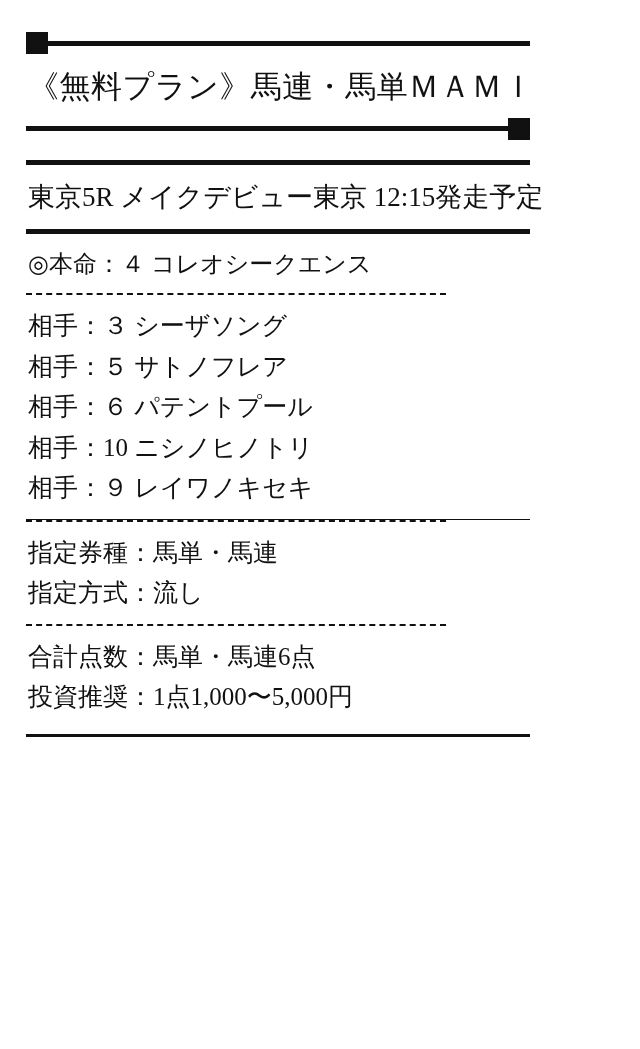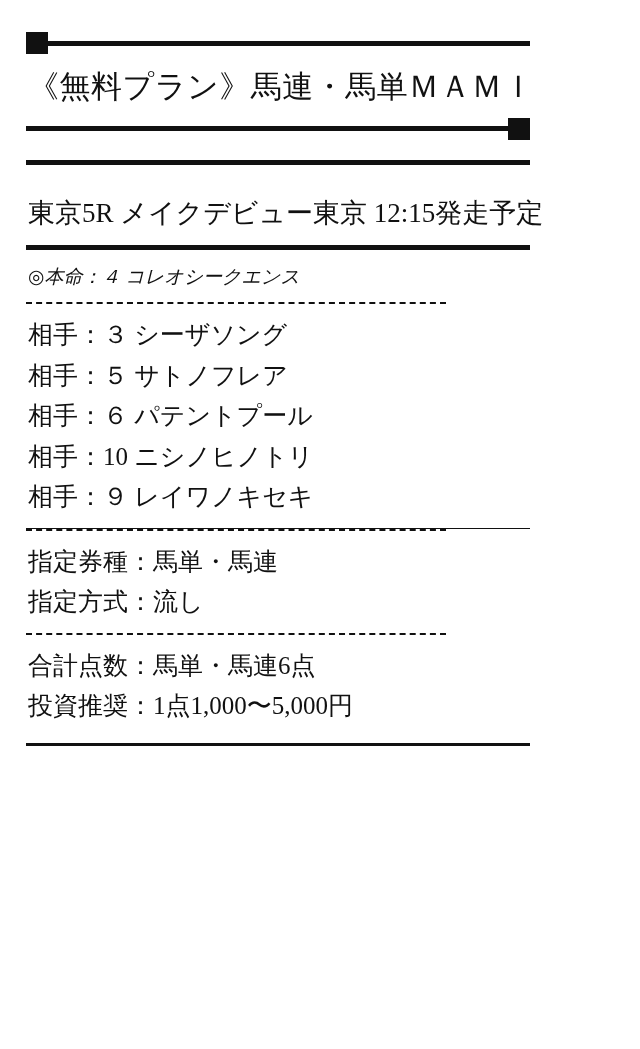--- a/index.html
+++ b/index.html
@@ -63,29 +63,28 @@
   .title {
     font-size: 31px;
     letter-spacing: 0.5px;
     line-height: 1.35;
     padding: 8px 0 6px 2px;
     white-space: nowrap;
   }
   .race-line {
     font-size: 27px;
     line-height: 1.4;
-    padding: 30px 0 12px 2px;
+    padding: 14px 0 12px 2px;
     white-space: nowrap;
   }
   .honmei {
-    font-size: 19px;
+    font-size: 24px;
     line-height: 1.4;
     padding: 14px 0 12px 2px;
     white-space: nowrap;
-    font-style: italic;
   }
   .aite {
     font-size: 25px;
     line-height: 1.62;
     padding-left: 2px;
     white-space: nowrap;
   }
   .combo {
     font-size: 25px;
     line-height: 1.5;

